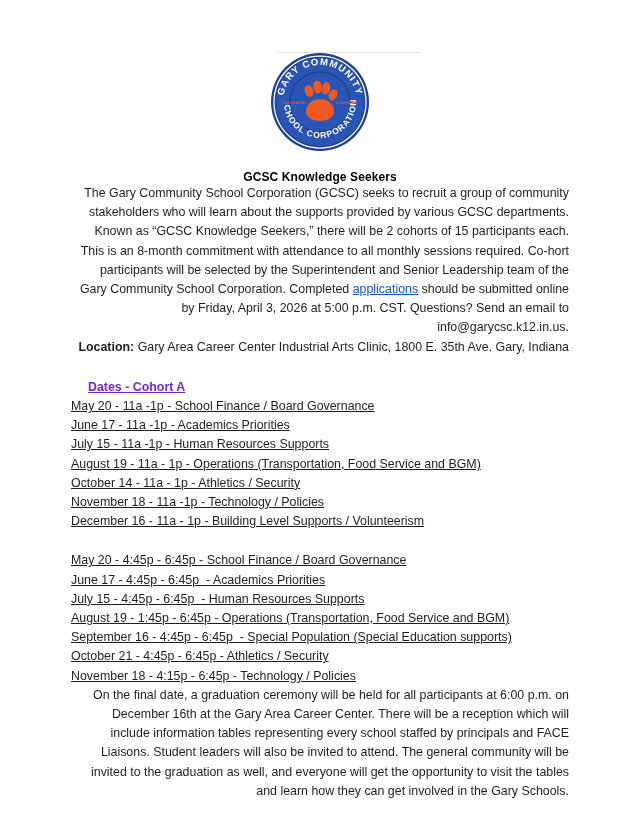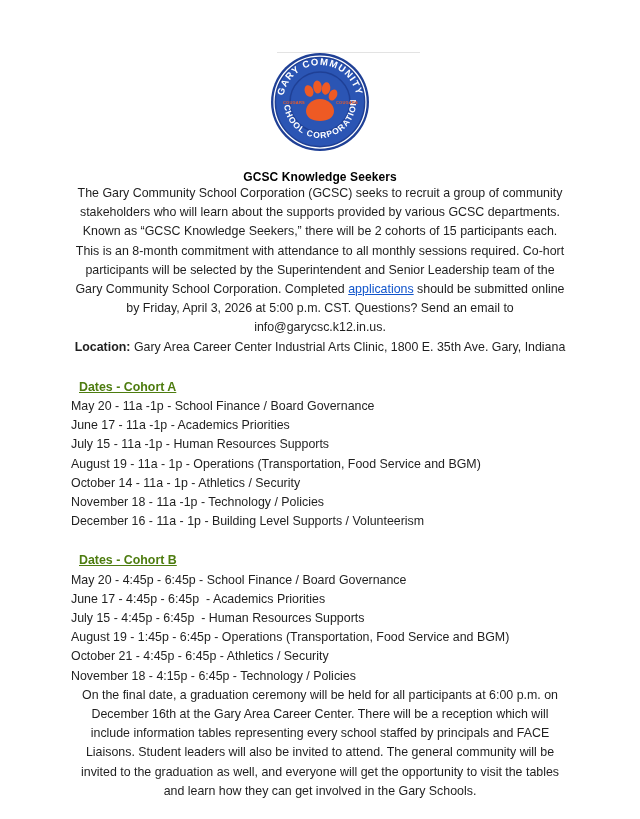--- a/index.html
+++ b/index.html
@@ -60,52 +60,53 @@
     margin: 0 auto;
     padding: 0 71px 0 71px;
     box-sizing: border-box;
     width: 640px;
   }
   p.para {
     margin: 0;
     font-size: 12.4px;
     line-height: 19.2px;
     color: #1f1f1f;
-    text-align: center;
+    text-align: right;
   }
   .para-intro { margin-top: 22px; }
   .para-final { margin-top: 20px; }
   .loc-line { margin-top: 19px; }
   .b { font-weight: bold; margin-top: 41px; }
   a.inline-link {
     color: #1155cc;
     text-decoration: underline;
   }
 
   
   .schedule { margin-top: 21px; }
   .schedule.second { margin-top: 20px; }
   .sched-head {
     font-size: 12.4px;
     line-height: 19.2px;
     font-weight: bold;
     text-decoration: underline;
-    color: #4d7c0f;
-    margin: 0 0 0 8px;
+    color: #6d28d9;
+    margin: 0 0 0 17px;
   }
   ul.sched-list {
     list-style: none;
     margin: 0;
     padding: 0;
   }
   ul.sched-list li {
     font-size: 12.4px;
     line-height: 19.2px;
     color: #1f1f1f;
     white-space: pre;
+    text-decoration: underline;
   }
 </style>
 </head>
 <body>
 
 <div class="page">
 
   <div class="logo-rule"></div>
 
   <div class="logo-block">
@@ -157,26 +158,26 @@
           <li>June 17 - 11a -1p - Academics Priorities</li>
           <li>July 15 - 11a -1p - Human Resources Supports</li>
           <li>August 19 - 11a - 1p - Operations (Transportation, Food Service and BGM)</li>
           <li>October 14 - 11a - 1p - Athletics / Security</li>
           <li>November 18 - 11a -1p - Technology / Policies</li>
           <li>December 16 - 11a - 1p - Building Level Supports / Volunteerism</li>
         </ul>
     </div>
 
     <div class="schedule second">
-      <div class="sched-head">Dates - Cohort B</div>
       <ul class="sched-list">
           <li>May 20 - 4:45p - 6:45p - School Finance / Board Governance</li>
           <li>June 17 - 4:45p - 6:45p  - Academics Priorities</li>
           <li>July 15 - 4:45p - 6:45p  - Human Resources Supports</li>
           <li>August 19 - 1:45p - 6:45p - Operations (Transportation, Food Service and BGM)</li>
+          <li>September 16 - 4:45p - 6:45p  - Special Population (Special Education supports)</li>
           <li>October 21 - 4:45p - 6:45p - Athletics / Security</li>
           <li>November 18 - 4:15p - 6:45p - Technology / Policies</li>
         </ul>
     </div>
 
     <p class="para para-final">On the final date, a graduation ceremony will be held for all participants at 6:00 p.m. on December 16th at the Gary Area Career Center. There will be a reception which will include information tables representing every school staffed by principals and FACE Liaisons. Student leaders will also be invited to attend. The general community will be invited to the graduation as well, and everyone will get the opportunity to visit the tables and learn how they can get involved in the Gary Schools.</p>
 
   </div>
 </div>
 

